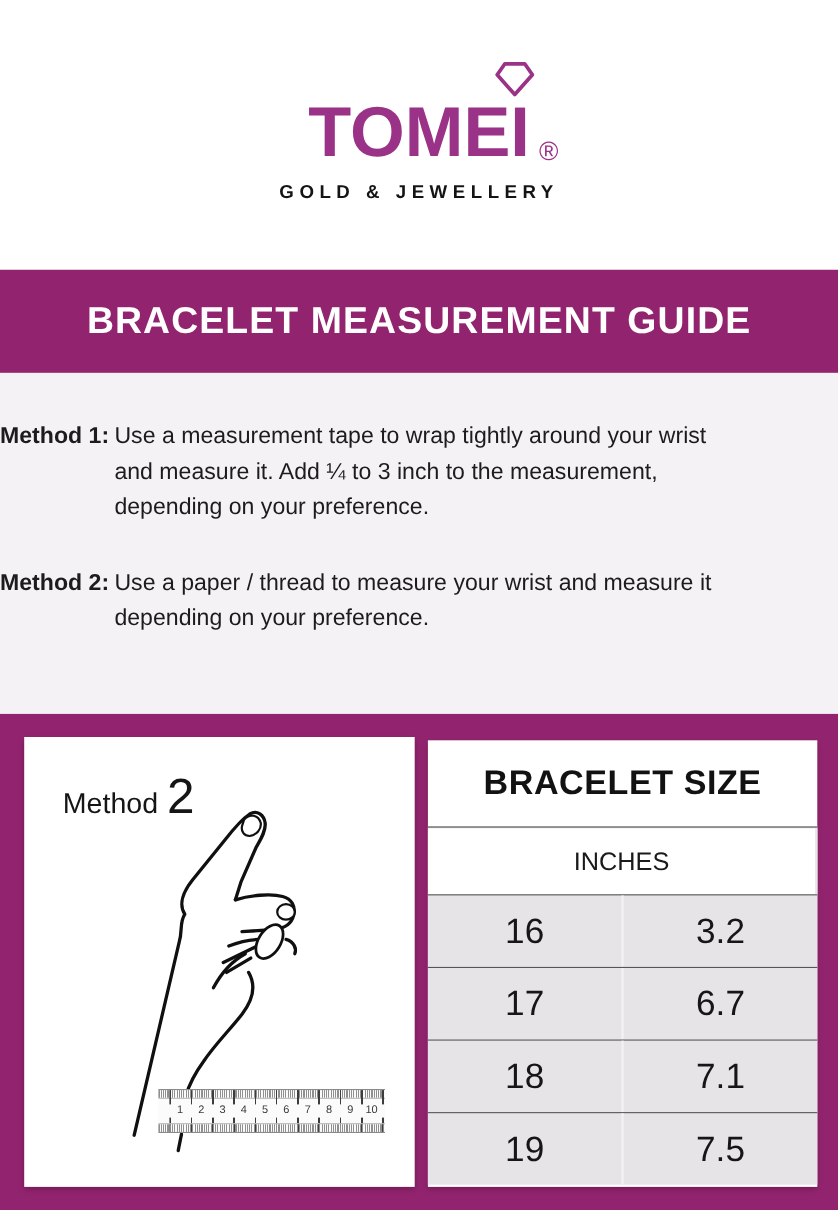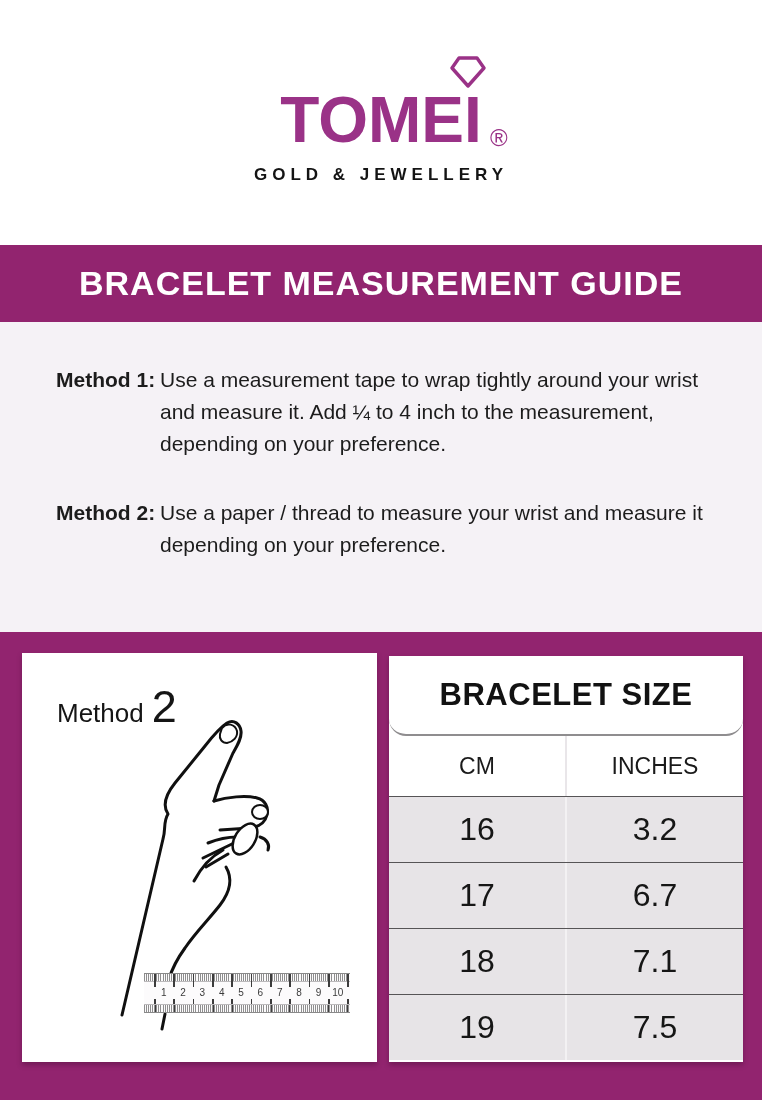--- a/index.html
+++ b/index.html
@@ -9,26 +9,26 @@
   
   .header { position:relative; height:245px; background:#fff; }
   .logo-wrap { position:absolute; top:88px; left:0; right:0; text-align:center; }
   .brand-row { display:inline-block; position:relative; }
   .brand { font-weight:700; font-size:64px; line-height:1; letter-spacing:0px; color:#9A3287; }
   .gem { position:absolute; top:-32px; right:-4px; width:36px; height:32px; }
   .reg { position:absolute; right:-26px; bottom:0px; font-size:24px; font-weight:400; color:#9A3287; }
   .tagline { margin-top:13px; font-size:17px; font-weight:700; letter-spacing:5px; color:#141414; text-align:center; }
 
   
-  .banner { height:77px; background:#92246F; display:flex; align-items:center; justify-content:center; }
+  .banner { height:94px; background:#92246F; display:flex; align-items:center; justify-content:center; }
   .banner h1 { color:#fff; font-size:34px; font-weight:700; letter-spacing:1px; }
 
   
   .methods { height:310px; background:#F5F2F6; padding-top:42px; }
-  .method { display:flex; padding-left:56px; font-size:21px; line-height:32px; color:#1c1c1c; }
+  .method { display:flex; font-size:21px; line-height:32px; color:#1c1c1c; }
   .method + .method { margin-top:37px; }
   .method .label { font-weight:700; width:104px; flex:none; }
   .lines div { white-space:nowrap; }
 
   
   .bottom { position:relative; height:468px; background:#92246F; }
   .card { position:absolute; background:#fff; box-shadow:0 3px 5px rgba(55,8,40,.35); }
 
   
   .m2card { left:22px; top:21px; width:355px; height:409px; }
@@ -46,21 +46,21 @@
   .majorticks { position:absolute; left:10px; right:0; height:13px;
            background:repeating-linear-gradient(90deg,#3c3c3c 0 1.5px, rgba(0,0,0,0) 1.5px 19.35px); }
   .majorticks.t { top:0; } .majorticks.b { bottom:0; }
   .ruler-numbers { position:absolute; left:10px; top:13px; display:flex; }
   .ruler-numbers span { width:19.35px; text-align:center; font-size:10px; color:#3a3a3a; }
 
   
   .sizecard { left:389px; top:24px; width:354px; height:406px; display:flex; flex-direction:column; }
   .size-title { height:80px; flex:none; display:flex; align-items:center; justify-content:center;
                 font-size:31px; font-weight:700; letter-spacing:.5px; color:#121212;
-                border-bottom:2px solid #8f8d8f;border-radius:17px; }
+                border-bottom:2px solid #8f8d8f; }
   .size-header { height:60px; flex:none; display:flex; background:#fff; }
   .size-header .cell { flex:1; display:flex; align-items:center; justify-content:center;
                 font-size:23px; color:#1a1a1a; }
   .size-header .cell:first-child { border-right:2px solid #e9e6e9; }
   .size-row { height:66px; flex:none; display:flex; background:#E7E4E7; border-top:1px solid #565456; }
   .size-row .cell { flex:1; display:flex; align-items:center; justify-content:center;
                 font-size:32px; color:#161616; }
   .size-row .cell:first-child { border-right:2px solid #f3f1f3; }
 </style>
 </head>
@@ -83,21 +83,21 @@
 
   <div class="banner">
     <h1>BRACELET MEASUREMENT GUIDE</h1>
   </div>
 
   <div class="methods">
     <div class="method">
       <span class="label">Method 1:</span>
       <div class="lines">
         <div>Use a measurement tape to wrap tightly around your wrist</div>
-        <div>and measure it. Add ¼ to 4 inch to the measurement,</div>
+        <div>and measure it. Add ¼ to 3 inch to the measurement,</div>
         <div>depending on your preference.</div>
       </div>
     </div>
     <div class="method">
       <span class="label">Method 2:</span>
       <div class="lines">
         <div>Use a paper / thread to measure your wrist and measure it</div>
         <div>depending on your preference.</div>
       </div>
     </div>
@@ -150,21 +150,20 @@
           <span>10</span>
         </div>
         <div class="majorticks b"></div>
         <div class="tickstrip bottom"></div>
       </div>
     </div>
 
     <div class="card sizecard">
       <div class="size-title">BRACELET SIZE</div>
       <div class="size-header">
-        <div class="cell">CM</div>
         <div class="cell">INCHES</div>
       </div>
       <div class="size-row">
         <div class="cell">16</div>
         <div class="cell">3.2</div>
       </div>
       <div class="size-row">
         <div class="cell">17</div>
         <div class="cell">6.7</div>
       </div>

